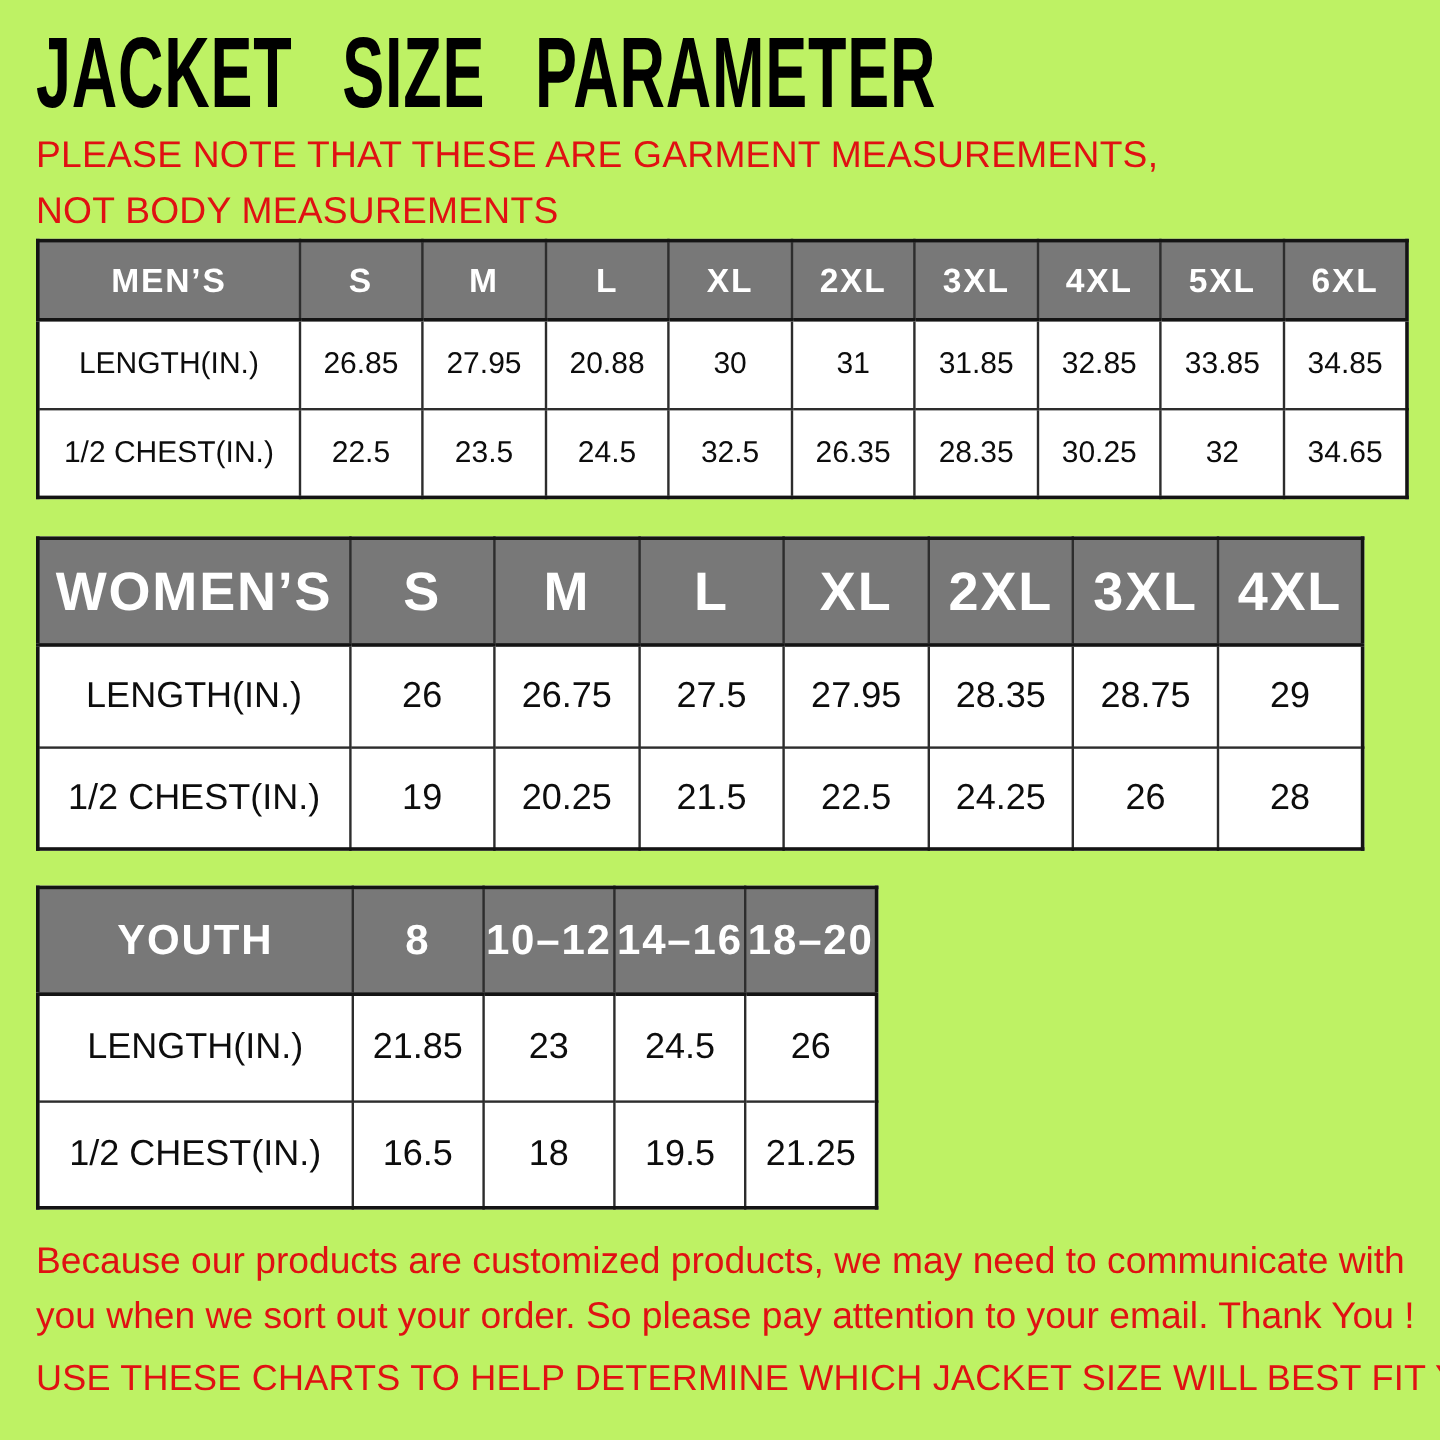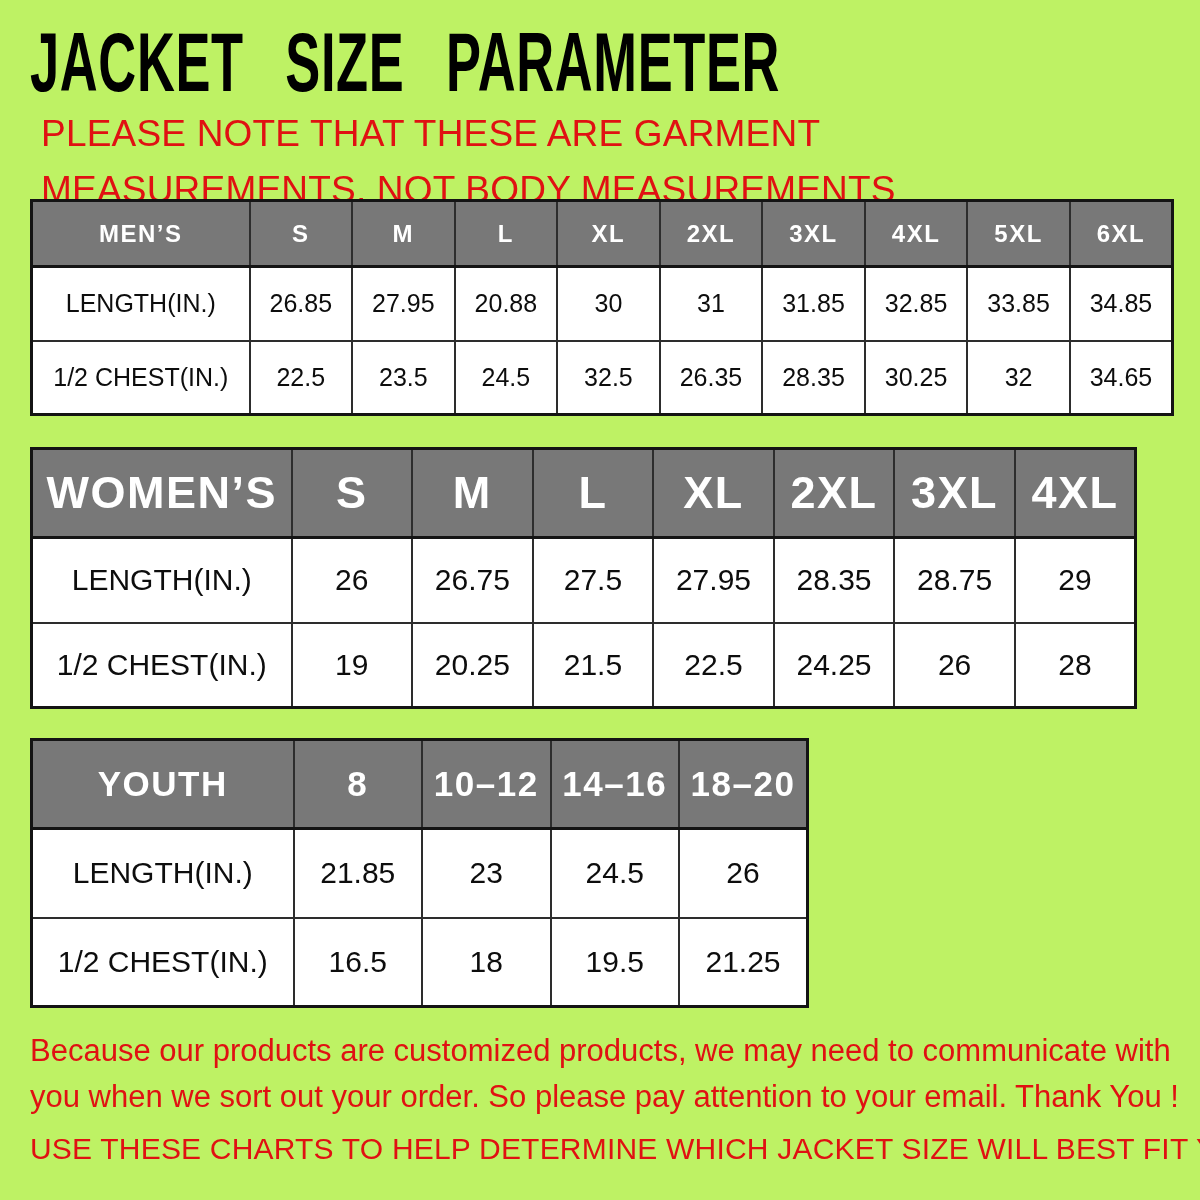--- a/index.html
+++ b/index.html
@@ -31,25 +31,24 @@
     letter-spacing: 1px;
     word-spacing: 0.5em;
     white-space: nowrap;
     transform: scale(0.64, 1.02);
     transform-origin: left top;
   }
   .note {
     position: absolute;
     left: 30px; top: 106px;
     width: 950px;
-    font-size: 37px;
+    font-size: 31px;
     line-height: 1.5;
     color: var(--red);
     letter-spacing: 0.2px;
-    margin-left: 11px;
   }
   table.tbl {
     position: absolute;
     left: 30px;
     border-collapse: collapse;
     table-layout: fixed;
     background: #fff;
     border: 3px solid var(--border-dark);
   }
   .tbl th, .tbl td {
@@ -63,31 +62,31 @@
   .tbl thead th {
     background: var(--header-gray);
     color: #ffffff;
     font-weight: bold;
     border-bottom: 3px solid var(--border-dark);
     letter-spacing: 1.5px;
   }
   
   .mens { top: 199px; width: 1144px; font-size: 25px; }
   .mens thead tr { height: 66px; }
-  .mens thead th { font-size: 24px; }
+  .mens thead th { font-size: 28px; }
   .mens tbody tr { height: 74px; }
   .mens .corner { width: 218px; }
   
   .womens { top: 447px; width: 1107px; font-size: 30px; }
   .womens thead tr { height: 89px; }
   .womens thead th { font-size: 45px; }
   .womens tbody tr { height: 85px; }
   .womens .corner { width: 260px; }
   
-  .youth { top: 738px; width: 779px; font-size: 30px; }
+  .youth { top: 738px; width: 702px; font-size: 30px; }
   .youth thead tr { height: 89px; }
   .youth thead th { font-size: 35px; }
   .youth tbody tr { height: 89px; }
   .youth .corner { width: 262px; }
 
   .footer-paragraph {
     position: absolute;
     left: 30px; top: 1028px;
     width: 1172px;
     font-size: 31px;

